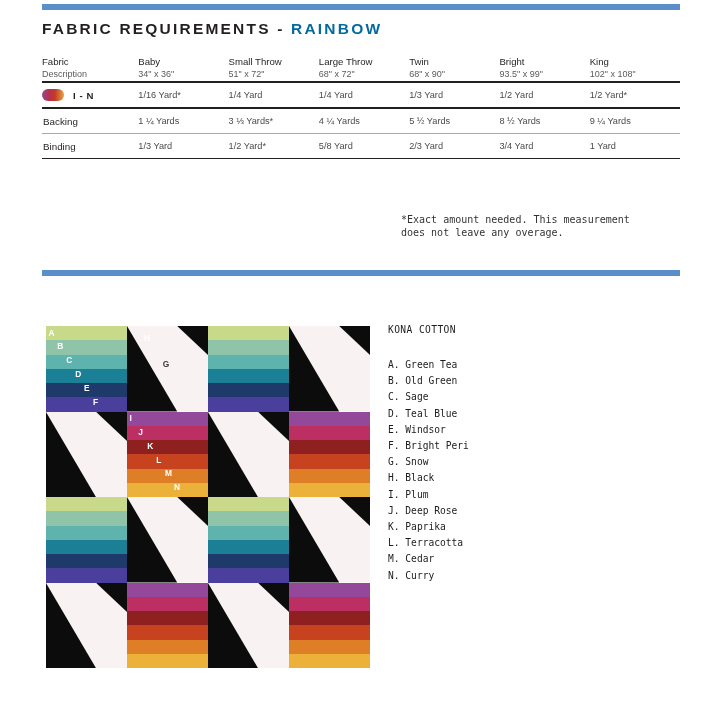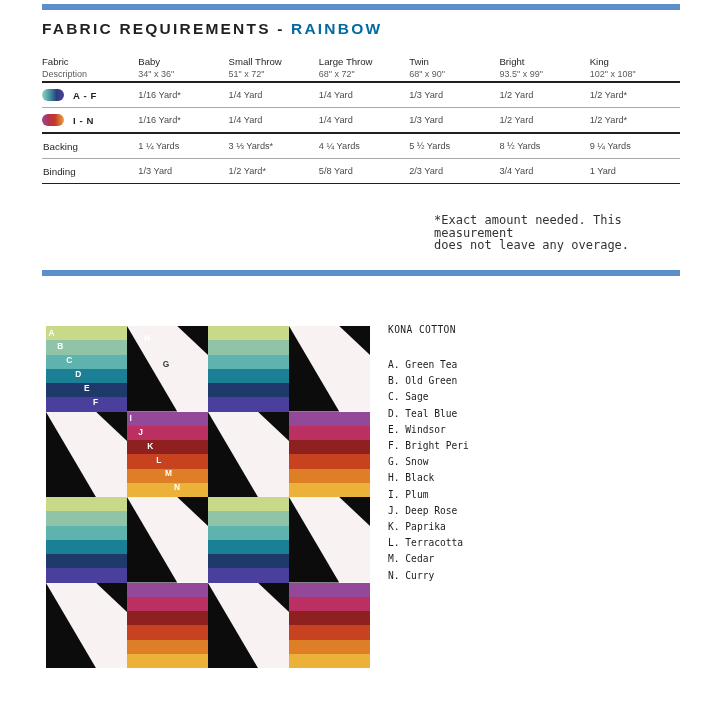--- a/index.html
+++ b/index.html
@@ -118,25 +118,25 @@
   }
   .plain-label {
     font-size: 9.8px;
     color: #231f20;
     padding-left: 1px;
   }
 
   
   .footnote {
     position: absolute;
-    left: 434px;
+    left: 401px;
     top: 214px;
     width: 270px;
     font-family: "DejaVu Sans Mono", monospace;
-    font-size: 12px;
+    font-size: 10px;
     line-height: 12.5px;
     color: #333333;
     white-space: pre-line;
   }
 
   
   .quilt {
     position: absolute;
     left: 46px;
     top: 326px;
@@ -235,34 +235,20 @@
             <div class="hdr-name">Bright</div>
             <div class="hdr-size">93.5" x 99"</div>
           </th>
           <th class="hdr-cell">
             <div class="hdr-name">King</div>
             <div class="hdr-size">102" x 108"</div>
           </th>
         </tr>
     </thead>
     <tbody id="tbody">
-        <tr class="data-row">
-          <td class="label-cell">
-            <div class="swatch-wrap">
-              <span class="swatch" style="background: linear-gradient(90deg, rgb(143, 211, 193) 0%, rgb(63, 143, 156) 38%, rgb(43, 63, 122) 66%, rgb(75, 63, 158) 100%);"></span>
-              <span class="range-label">A - F</span>
-            </div>
-          </td>
-          <td>1/16 Yard*</td>
-          <td>1/4 Yard</td>
-          <td>1/4 Yard</td>
-          <td>1/3 Yard</td>
-          <td>1/2 Yard</td>
-          <td>1/2 Yard*</td>
-        </tr>
         <tr class="data-row thick">
           <td class="label-cell">
             <div class="swatch-wrap">
               <span class="swatch" style="background: linear-gradient(90deg, rgb(142, 75, 142) 0%, rgb(185, 48, 79) 32%, rgb(192, 57, 43) 58%, rgb(232, 163, 61) 100%);"></span>
               <span class="range-label">I - N</span>
             </div>
           </td>
           <td>1/16 Yard*</td>
           <td>1/4 Yard</td>
           <td>1/4 Yard</td>

